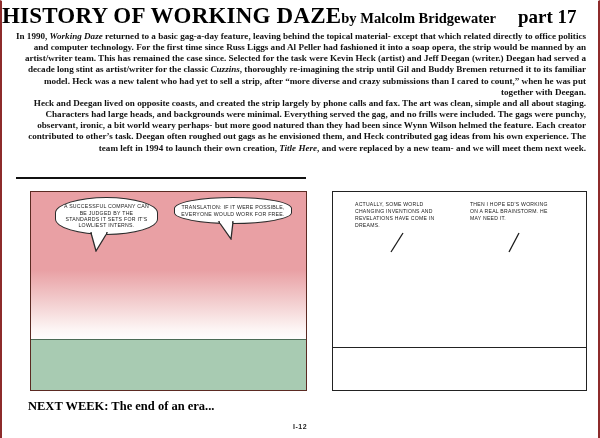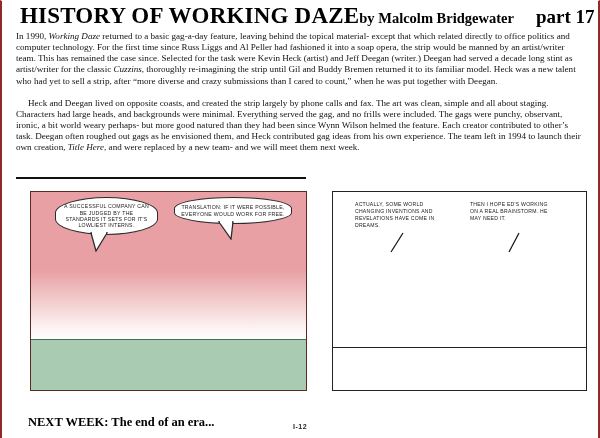--- a/index.html
+++ b/index.html
@@ -23,21 +23,20 @@
     border-right: 2px solid #8d2b2b;
     border-top: 1px solid #ffffff;
   }
   
   #header {
     position: absolute;
     left: 0; right: 0; top: 2px;
     height: 26px;
     display: flex;
     align-items: baseline;
-    padding-left: 18px;
     padding-right: 14px;
   }
   #title-main {
     font-family: "Liberation Serif", serif;
     font-size: 23px;
     font-weight: 700;
     letter-spacing: 0.2px;
     color: #000;
     white-space: nowrap;
   }
@@ -60,26 +59,27 @@
   
   #article {
     position: absolute;
     left: 14px;
     right: 12px;
     top: 30px;
     font-family: "Liberation Serif", serif;
     font-size: 9.1px;
     line-height: 11.15px;
     color: #111;
-    text-align: left;
+    text-align: right;
+    font-weight: bold;
   }
   #article p {
     margin: 0 0 0 0;
   }
-  #article p.indent { text-indent: 12px; margin-top: 11px; }
+  #article p.indent { text-indent: 12px; }
   #article em { font-style: italic; }
 
   
   #divider {
     position: absolute;
     left: 14px;
     top: 176px;
     width: 290px;
     height: 0;
     border-top: 2px solid #111;
@@ -163,21 +163,20 @@
 
   
   #next-week {
     position: absolute;
     left: 26px;
     top: 398px;
     font-family: "Liberation Serif", serif;
     font-size: 12.5px;
     font-weight: 700;
     color: #000;
-    margin-top: 16px;
   }
   #page-number {
     position: absolute;
     left: 0; right: 0;
     top: 422px;
     text-align: center;
     font-family: "Liberation Sans", sans-serif;
     font-size: 7px;
     font-weight: 700;
     color: #222;

